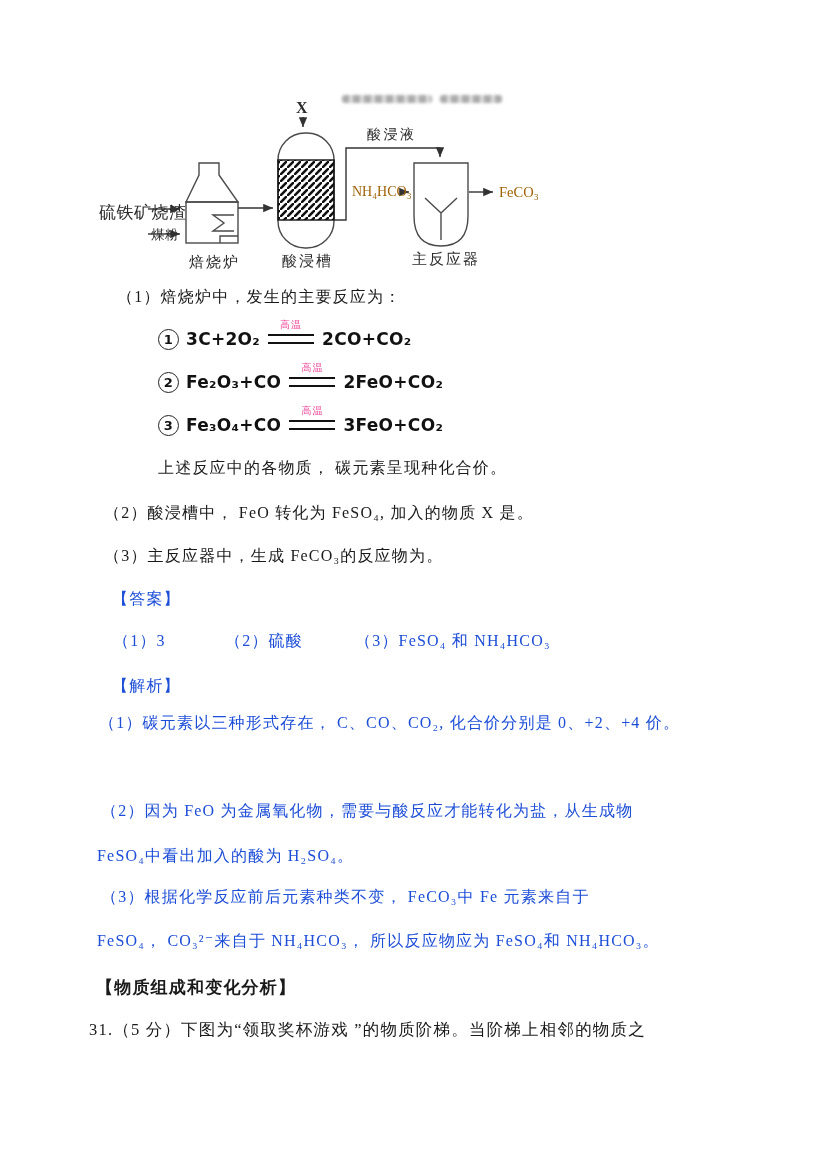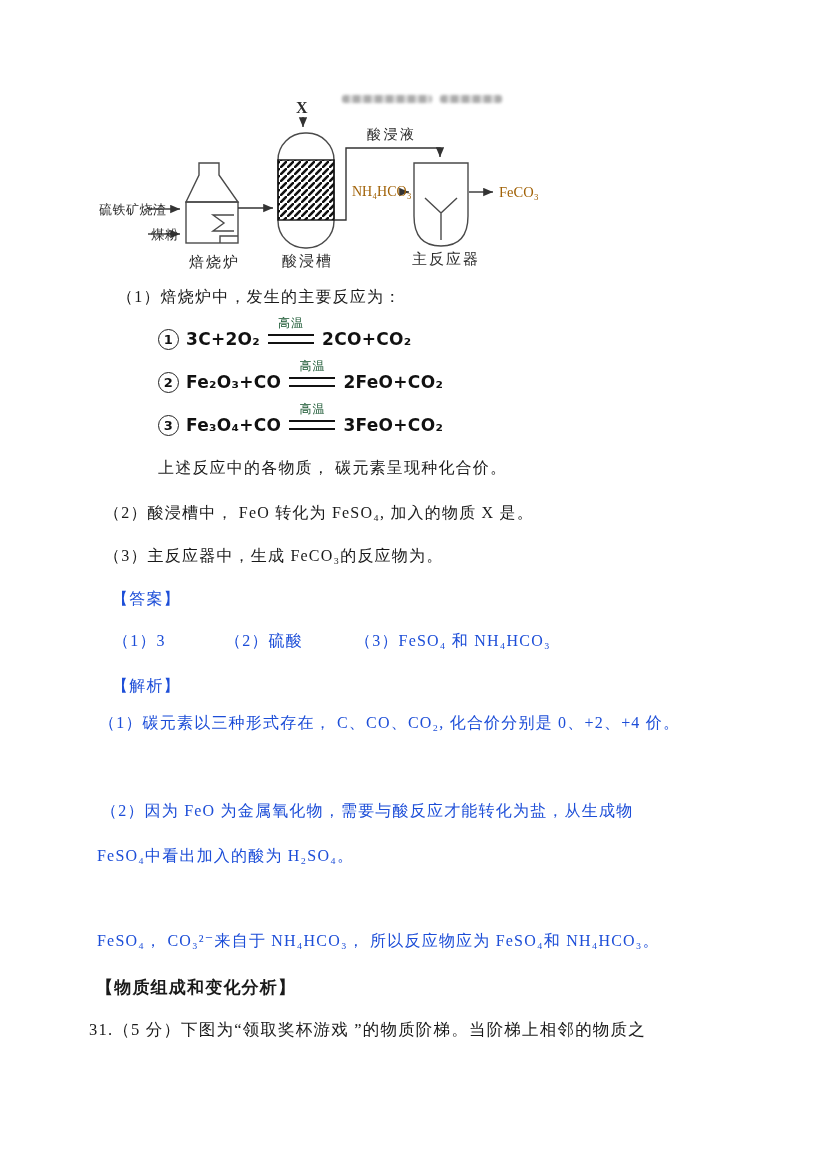--- a/index.html
+++ b/index.html
@@ -20,21 +20,21 @@
   .eq-row{position:absolute;display:flex;align-items:center;height:26px;
           font-family:"DejaVu Sans","Liberation Sans",sans-serif;font-weight:600;
           font-size:17px;color:#111;letter-spacing:.3px;white-space:nowrap;}
   .eq-circle{display:inline-flex;align-items:center;justify-content:center;
              width:19px;height:19px;border:1.6px solid #222;border-radius:50%;
              font-size:13px;font-weight:600;margin-right:7px;flex:none;}
   .eq-equals{position:relative;width:46px;height:6px;margin:0 8px;flex:none;
              border-top:2px solid #111;border-bottom:2px solid #111;}
   .eq-cond{position:absolute;left:50%;transform:translateX(-50%);bottom:10px;
            font-family:"Liberation Serif","DejaVu Serif",serif;font-weight:400;
-           font-size:12px;color:#14532d;letter-spacing:1px;}
+           font-size:10px;color:#ec4899;letter-spacing:1px;}
 </style>
 </head>
 <body>
 
 <div class="page">
 
   <div class="smudge" style="left:342px;top:95px;width:90px;"></div>
   <div class="smudge" style="left:440px;top:95px;width:62px;"></div>
 
   <div>
@@ -70,21 +70,21 @@
         <line x1="148" y1="234" x2="180" y2="234" marker-end="url(#arr)"></line>
         <line x1="238" y1="208" x2="273" y2="208" marker-end="url(#arr)"></line>
         <line x1="303" y1="117" x2="303" y2="127" marker-end="url(#arr)"></line>
         <path d="M334,220 H346 V148 H440 V157" marker-end="url(#arr)"></path>
         <line x1="404" y1="192" x2="409" y2="192" marker-end="url(#arr)"></line>
         <line x1="469" y1="192" x2="493" y2="192" marker-end="url(#arr)"></line>
       </g>
     </svg>
 
     <div class="dg-label" style="left:296px;top:99px;font-size:16px;font-weight:bold;letter-spacing:0;">X</div>
-    <div class="dg-label" style="left:99px;top:201px;font-size:13px;letter-spacing:.5px;">硫铁矿烧渣</div>
+    <div class="dg-label" style="left:99px;top:201px;font-size:17px;letter-spacing:.5px;">硫铁矿烧渣</div>
     <div class="dg-label" style="left:111px;top:226px;font-size:13.5px;letter-spacing:.5px;margin-left:40px;">煤粉</div>
     <div class="dg-label" style="left:189px;top:253px;">焙烧炉</div>
     <div class="dg-label" style="left:282px;top:252px;">酸浸槽</div>
     <div class="dg-label" style="left:412px;top:250px;">主反应器</div>
     <div class="dg-label" style="left:367px;top:126px;font-size:14px;letter-spacing:2.5px;">酸浸液</div>
     <div class="dg-formula" style="left:352px;top:184px;">NH₄HCO₃</div>
     <div class="dg-formula" style="left:499px;top:184px;font-size:14.5px;">FeCO₃</div>
   </div>
 
   <div class="abs txt" style="left:117px;top:287px;">（1）焙烧炉中，发生的主要反应为：</div>
@@ -124,18 +124,19 @@
   <div>
     <span class="abs txt red" style="left:113px;top:631px;">（1）3</span>
     <span class="abs txt red" style="left:225px;top:631px;">（2）硫酸</span>
     <span class="abs txt red" style="left:355px;top:631px;">（3）FeSO₄ 和 NH₄HCO₃</span>
   </div>
 
   <div class="abs txt red" style="left:112px;top:676px;">【解析】</div>
   <div class="abs txt red" style="left:99px;top:713px;">（1）碳元素以三种形式存在， C、CO、CO₂, 化合价分别是 0、+2、+4 价。</div>
   <div class="abs txt red" style="left:101px;top:801px;">（2）因为 FeO 为金属氧化物，需要与酸反应才能转化为盐，从生成物</div>
   <div class="abs txt red" style="left:97px;top:846px;">FeSO₄中看出加入的酸为 H₂SO₄。</div>
+  <div class="abs txt red" style="left:101px;top:887px;">（3）根据化学反应前后元素种类不变， FeCO₃中 Fe 元素来自于</div>
   <div class="abs txt bold" style="left:96px;top:976px;font-size:17px;">【物质组成和变化分析】</div>
 
   <div class="abs txt red" style="left:97px;top:931px;">FeSO₄， CO₃²⁻来自于 NH₄HCO₃， 所以反应物应为 FeSO₄和 NH₄HCO₃。</div>
   <div class="abs txt" style="left:89px;top:1019px;font-size:16.5px;">31.（5 分）下图为“领取奖杯游戏 ”的物质阶梯。当阶梯上相邻的物质之</div>
 
 </div>
 
 </body></html>

